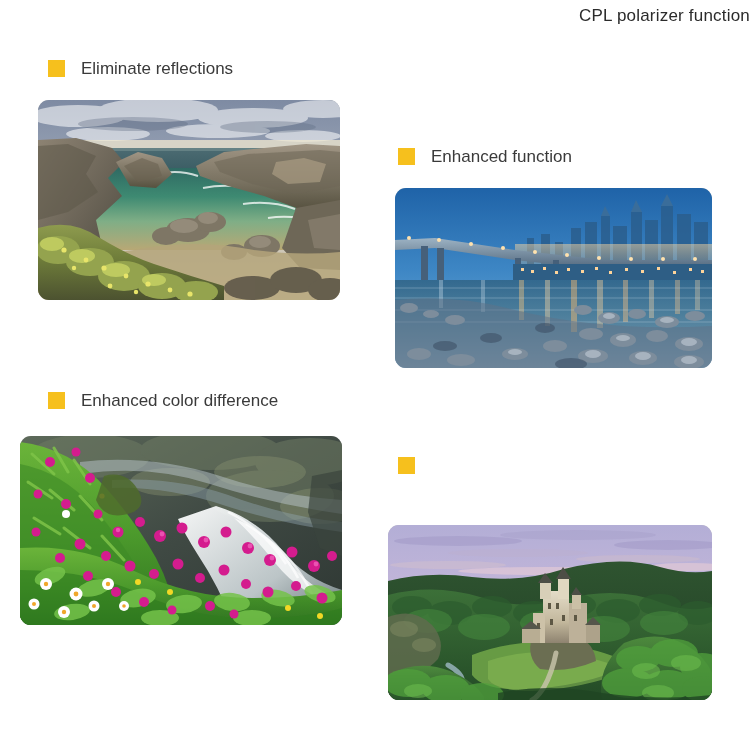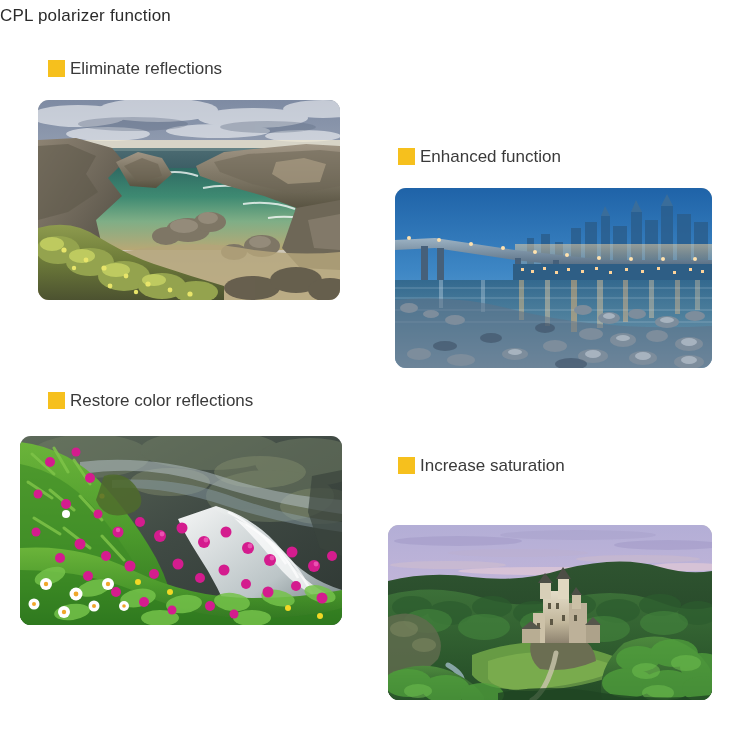--- a/index.html
+++ b/index.html
@@ -9,34 +9,34 @@
     font-family:"Liberation Sans", sans-serif;
     position:relative;
     overflow:hidden;
     -webkit-font-smoothing:antialiased;
   }
   .page{position:absolute;inset:0;}
 
   .page-title{
     position:absolute;
     top:6px;left:0;width:750px;
-    text-align:left;
+    text-align:right;
     font-size:17px;
     color:#2b2b2b;
     letter-spacing:.2px;
     font-weight:400;
   }
 
   .feature{position:absolute;}
 
   .label-row{
     position:absolute;
     display:flex;
     align-items:center;
-    gap:5px;
+    gap:16px;
     white-space:nowrap;
   }
   .bullet{
     width:17px;height:17px;
     background:#f6c01d;
     display:block;
     flex:0 0 auto;
   }
   .label-text{
     font-size:17px;
@@ -359,21 +359,21 @@
           <ellipse cx="50" cy="158" rx="12" ry="5"></ellipse>
         </g>
       </svg>
     </div>
   </div>
 
   <div class="feature">
 
     <div class="label-row" style="left:48px;top:392px;">
       <span class="bullet"></span>
-      <span class="label-text">Restore color reflections</span>
+      <span class="label-text">Enhanced color difference</span>
     </div>
 
     <div class="photo" style="left:20px;top:436px;width:322px;height:189px;">
       <svg viewBox="0 0 322 189" preserveAspectRatio="none">
         <defs>
           <linearGradient id="p3rock" x1="0" y1="0" x2="1" y2="1">
             <stop offset="0%" stop-color="#5d6a5a"></stop>
             <stop offset="50%" stop-color="#404a44"></stop>
             <stop offset="100%" stop-color="#2e3733"></stop>
           </linearGradient>
@@ -527,21 +527,20 @@
 
         <path d="M84,40 q22,-6 34,14 q10,18 -10,24 q-24,6 -32,-14 Z" fill="#4f6b2c" opacity=".85"></path>
       </svg>
     </div>
   </div>
 
   <div class="feature">
 
     <div class="label-row" style="left:398px;top:457px;">
       <span class="bullet"></span>
-      <span class="label-text">Increase saturation</span>
     </div>
 
     <div class="photo" style="left:388px;top:525px;width:324px;height:175px;">
       <svg viewBox="0 0 324 175" preserveAspectRatio="none">
         <defs>
           <linearGradient id="p4sky" x1="0" y1="0" x2="0" y2="1">
             <stop offset="0%" stop-color="#b3aed6"></stop>
             <stop offset="40%" stop-color="#c3b6d9"></stop>
             <stop offset="72%" stop-color="#d9bccb"></stop>
             <stop offset="100%" stop-color="#e7c9cf"></stop>

